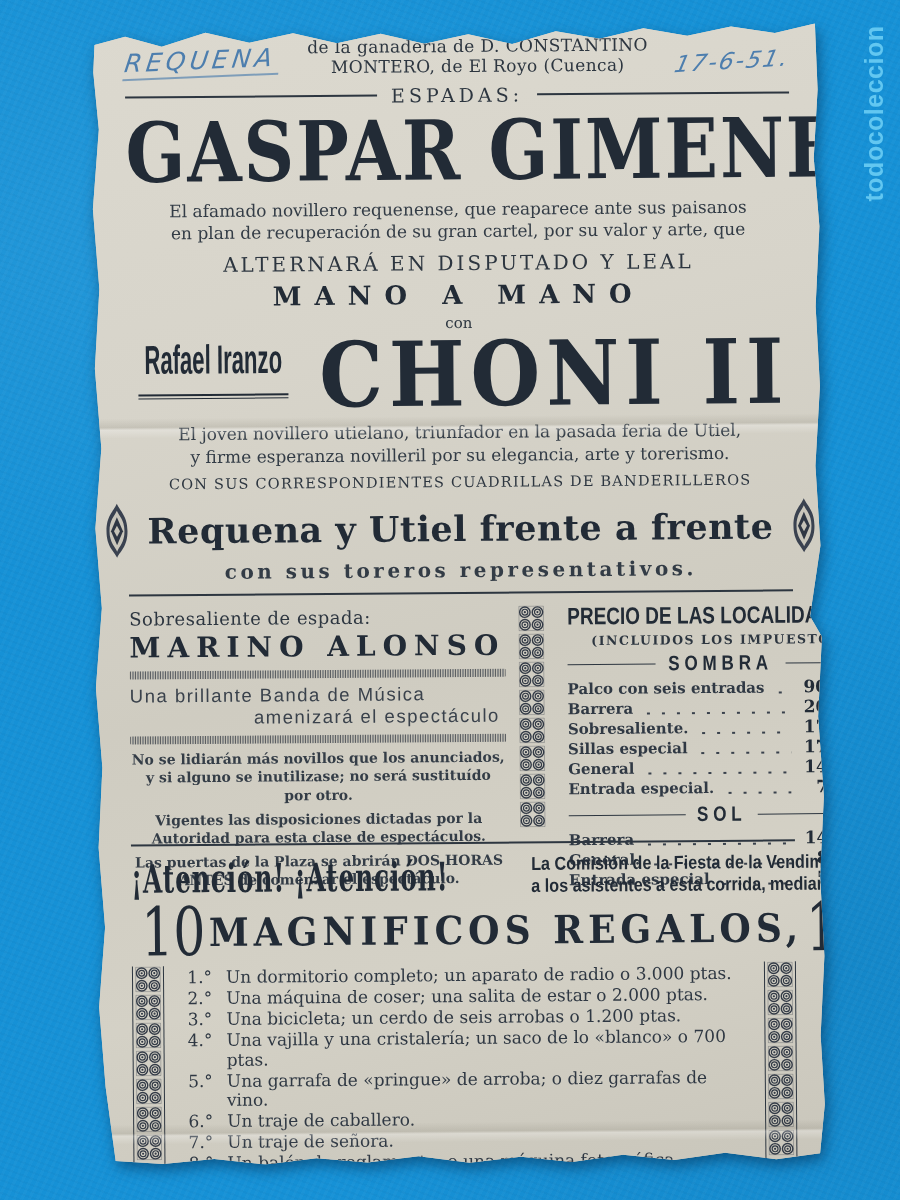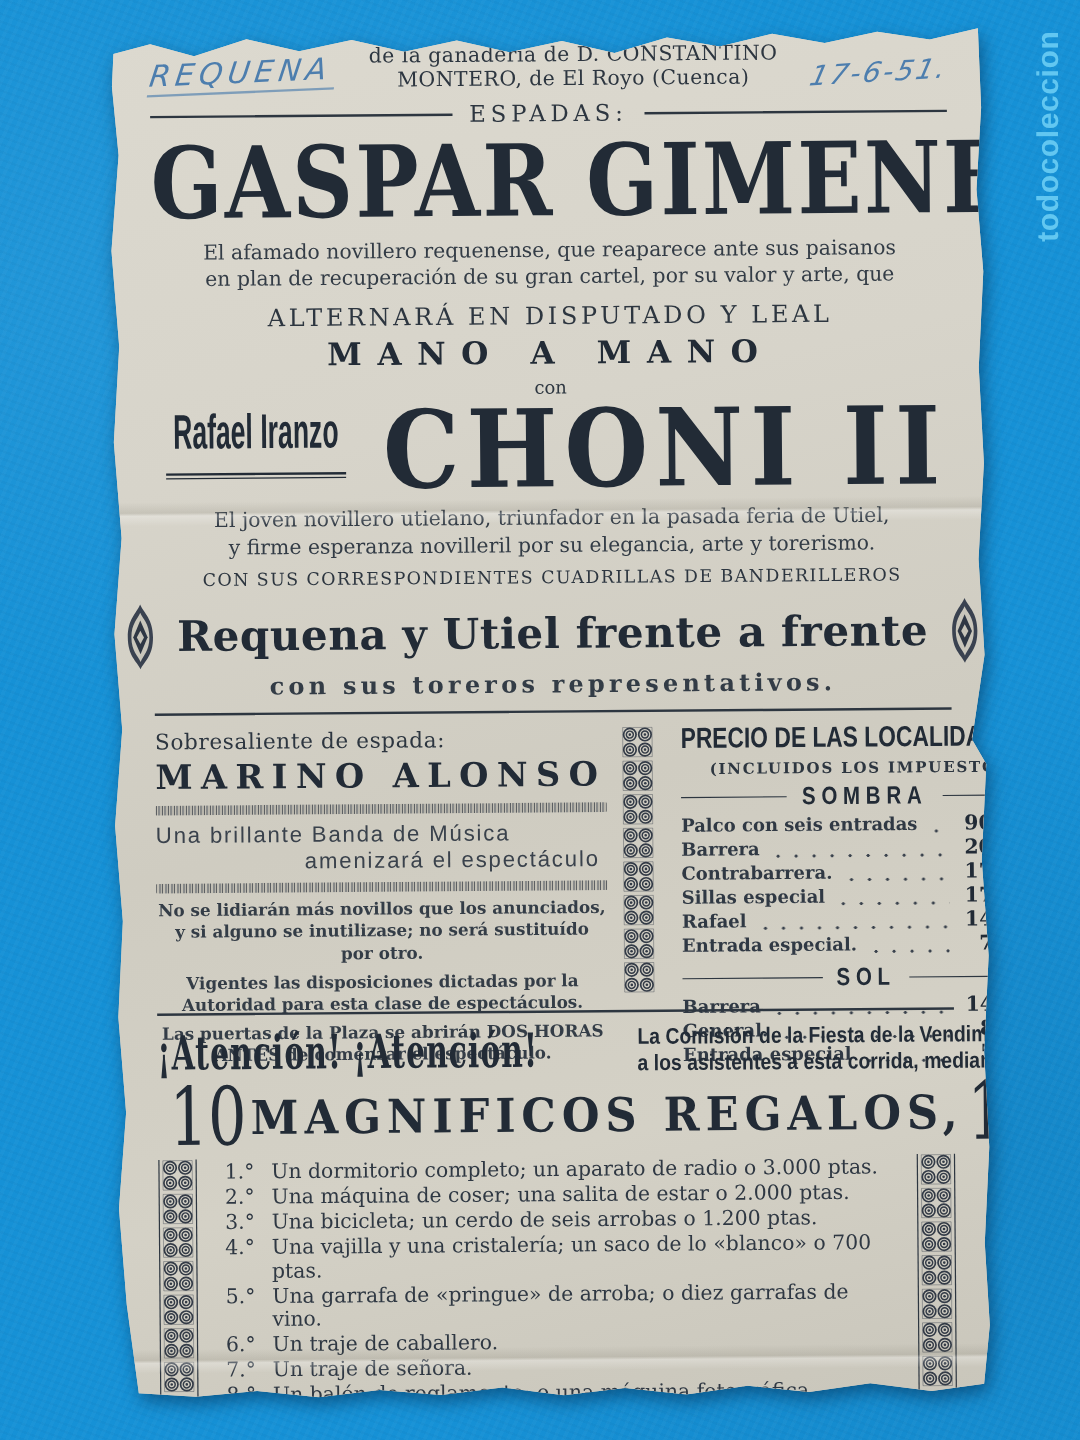--- a/index.html
+++ b/index.html
@@ -282,33 +282,33 @@
             <span class="price-value">90</span>
             <span class="price-unit">ptas.</span>
           </div>
         <div class="price-row">
             <span class="price-label">Barrera</span>
             <span class="leader"></span>
             <span class="price-value">20</span>
             <span class="price-unit">»</span>
           </div>
         <div class="price-row">
-            <span class="price-label">Contrabarrera.</span>
+            <span class="price-label">Sobresaliente.</span>
             <span class="leader"></span>
             <span class="price-value">17</span>
             <span class="price-unit">»</span>
           </div>
         <div class="price-row">
             <span class="price-label">Sillas especial</span>
             <span class="leader"></span>
             <span class="price-value">17</span>
             <span class="price-unit">»</span>
           </div>
         <div class="price-row">
-            <span class="price-label">Rafael</span>
+            <span class="price-label">General</span>
             <span class="leader"></span>
             <span class="price-value">14</span>
             <span class="price-unit">»</span>
           </div>
         <div class="price-row">
             <span class="price-label">Entrada especial.</span>
             <span class="leader"></span>
             <span class="price-value">7</span>
             <span class="price-unit">»</span>
           </div>

